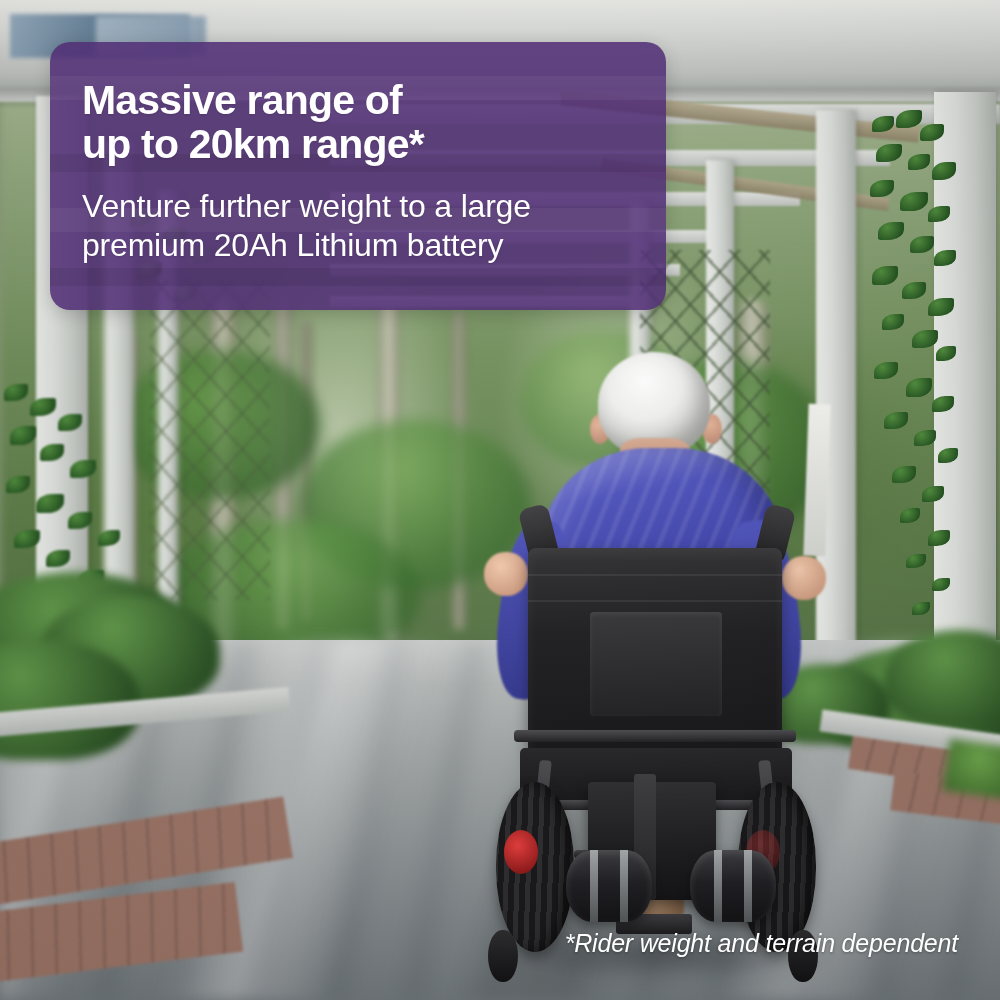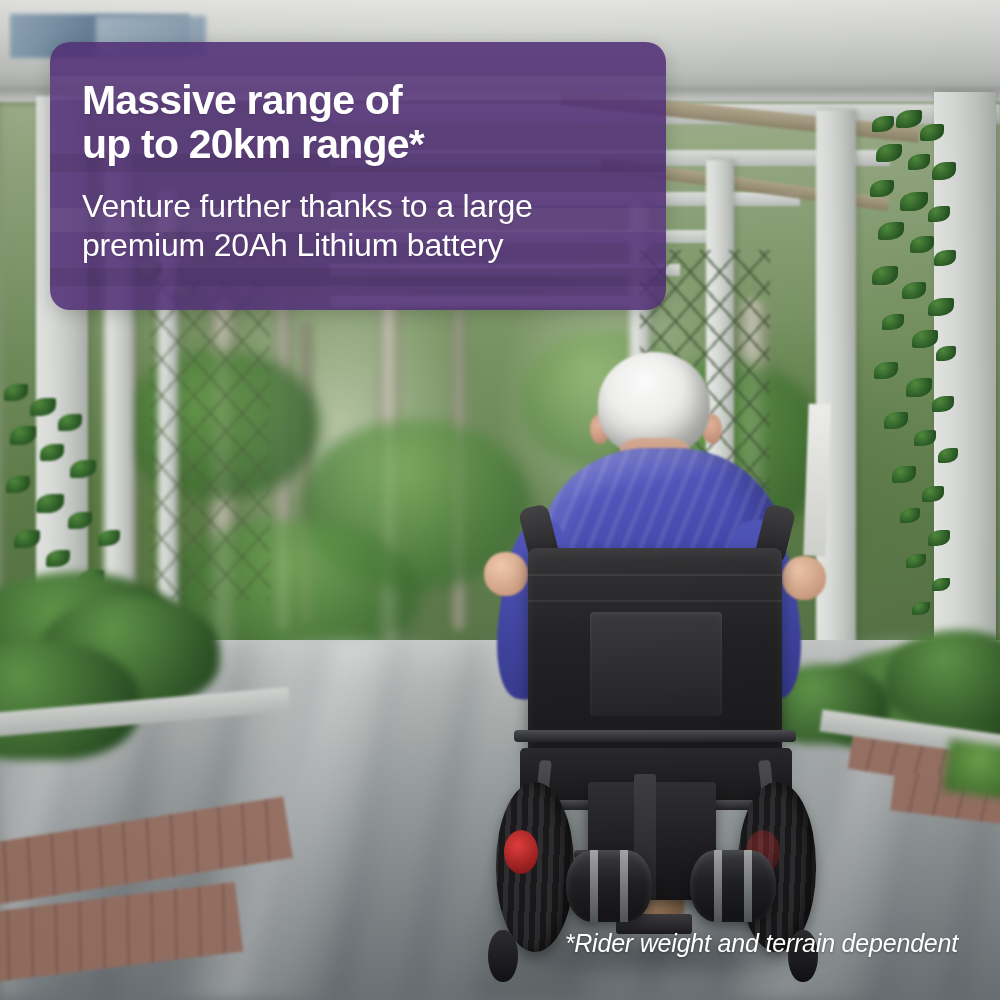--- a/index.html
+++ b/index.html
@@ -528,20 +528,20 @@
 
   <div class="panel">
     <div class="streak" style="top:34px;"></div>
     <div class="streak2" style="top:112px;"></div>
     <div class="streak" style="top:166px;"></div>
     <div class="streak2" style="top:226px;"></div>
 
     <div class="panel-inner">
       <h1 class="headline">Massive range of
 up to 20km range*</h1>
-      <p class="subhead">Venture further thanks to a large
+      <p class="subhead">Venture further weight to a large
 premium 20Ah Lithium battery</p>
     </div>
   </div>
 
   <div class="footnote">*Rider weight and terrain dependent</div>
 
 </div>
 
 </body></html>

